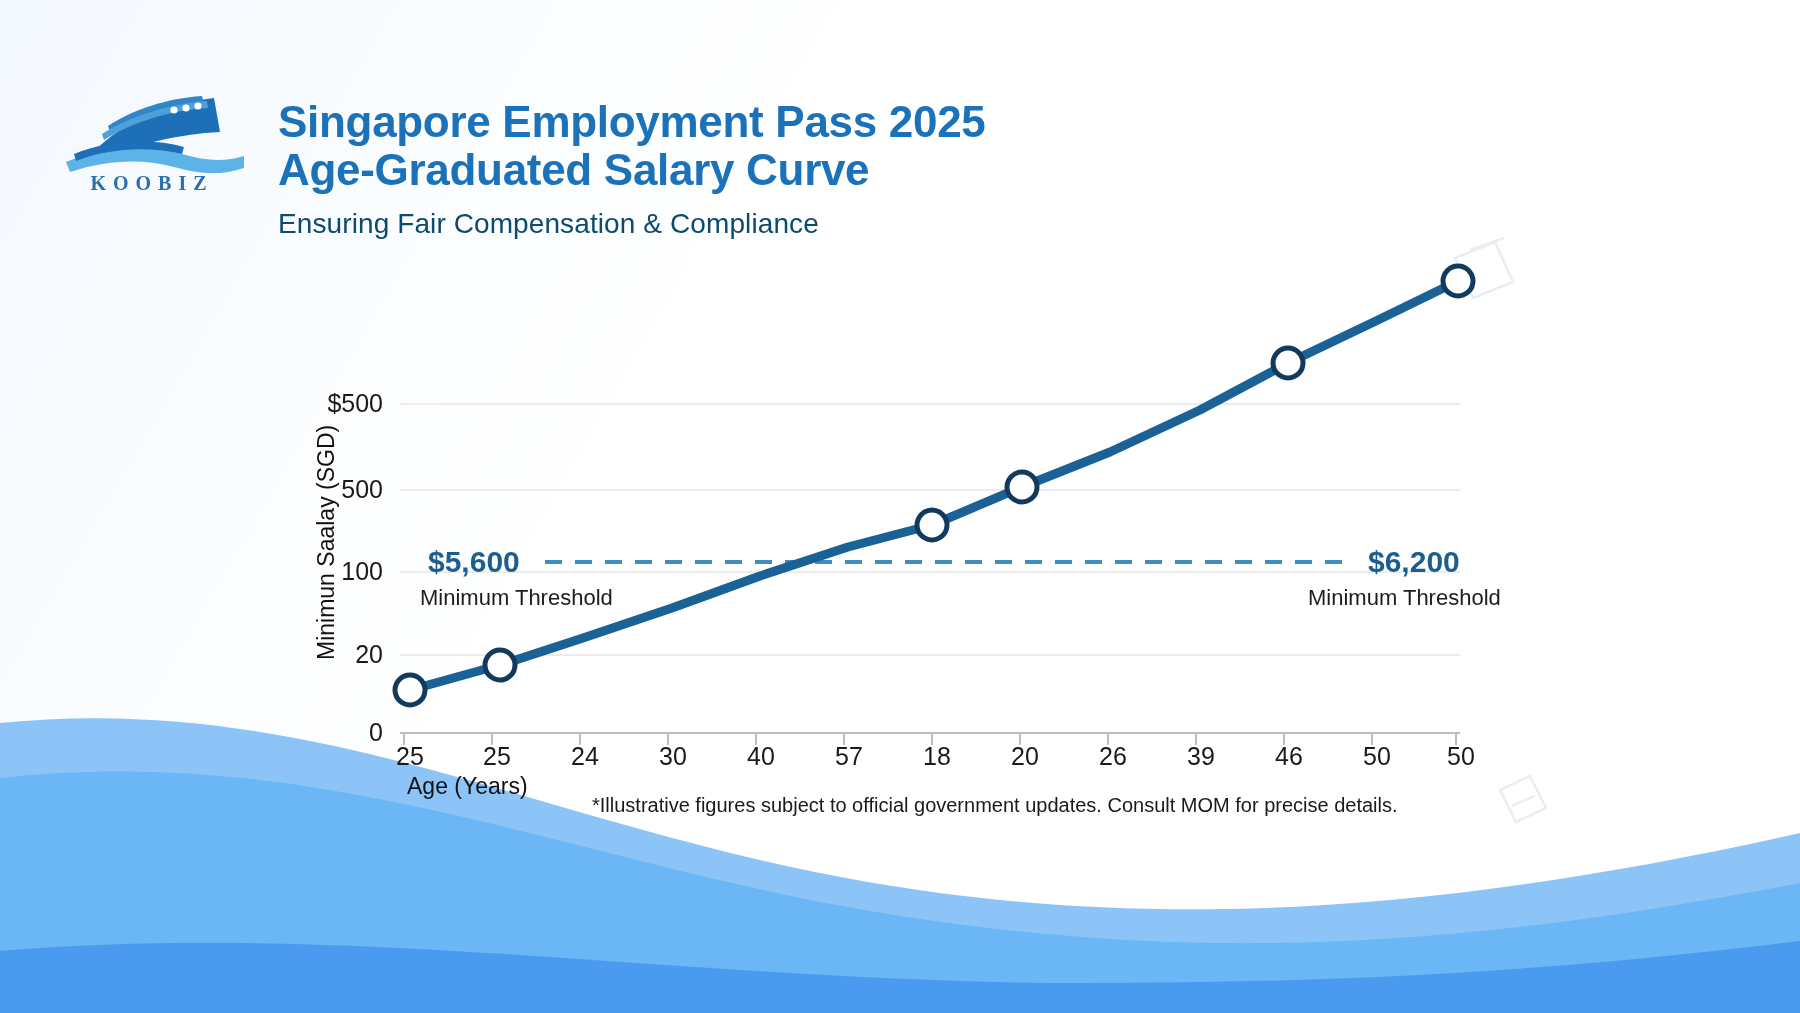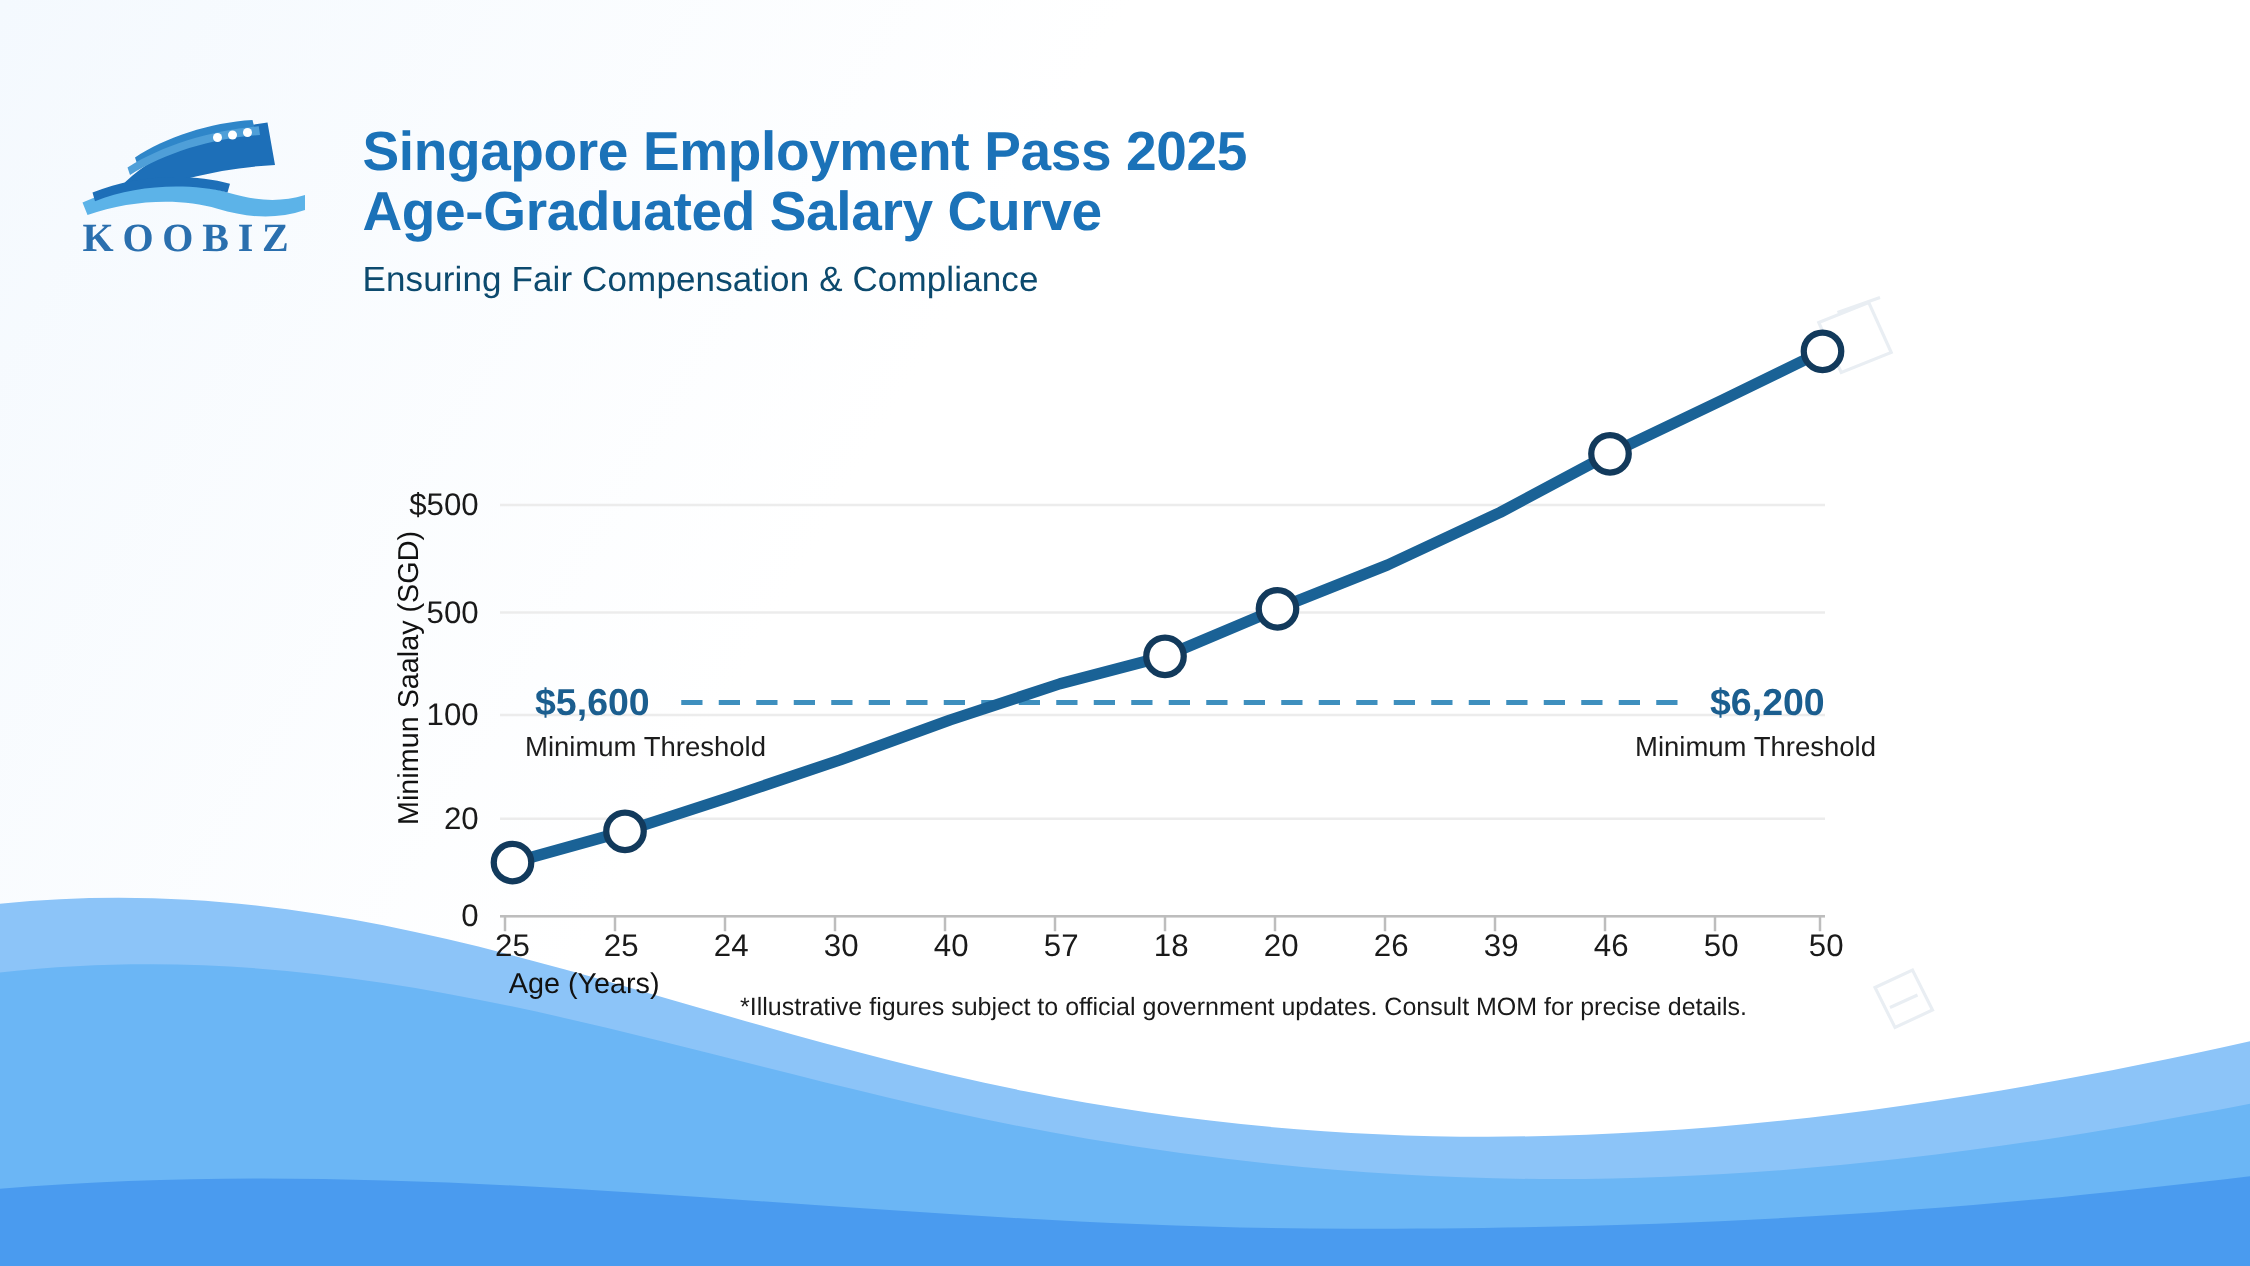--- a/index.html
+++ b/index.html
@@ -22,26 +22,26 @@
   }
 
   
   #header { position:absolute; left:0; top:0; width:1800px; height:270px; z-index:3; }
 
   #logo { position:absolute; left:52px; top:88px; width:200px; height:125px; }
   #logo svg { display:block; }
   #logo-word {
     position:absolute; left:0; top:84px; width:200px;
     text-align:center;
-    font-size:32px; font-weight:700; letter-spacing:7px;
+    font-size:20px; font-weight:700; letter-spacing:7px;
     color:#2a6fae;
     font-family:"Liberation Serif", serif;
   }
 
-  #title-block { position:absolute; left:290px; top:98px; }
+  #title-block { position:absolute; left:278px; top:98px; }
   .title-line {
     font-size:44px; font-weight:700; color:#1b72b8;
     line-height:1.09; letter-spacing:-0.3px;
     white-space:nowrap;
   }
   #subtitle {
     margin-top:14px;
     font-size:28px; font-weight:400; color:#0c4a6e;
     letter-spacing:0.1px; white-space:nowrap;
   }

